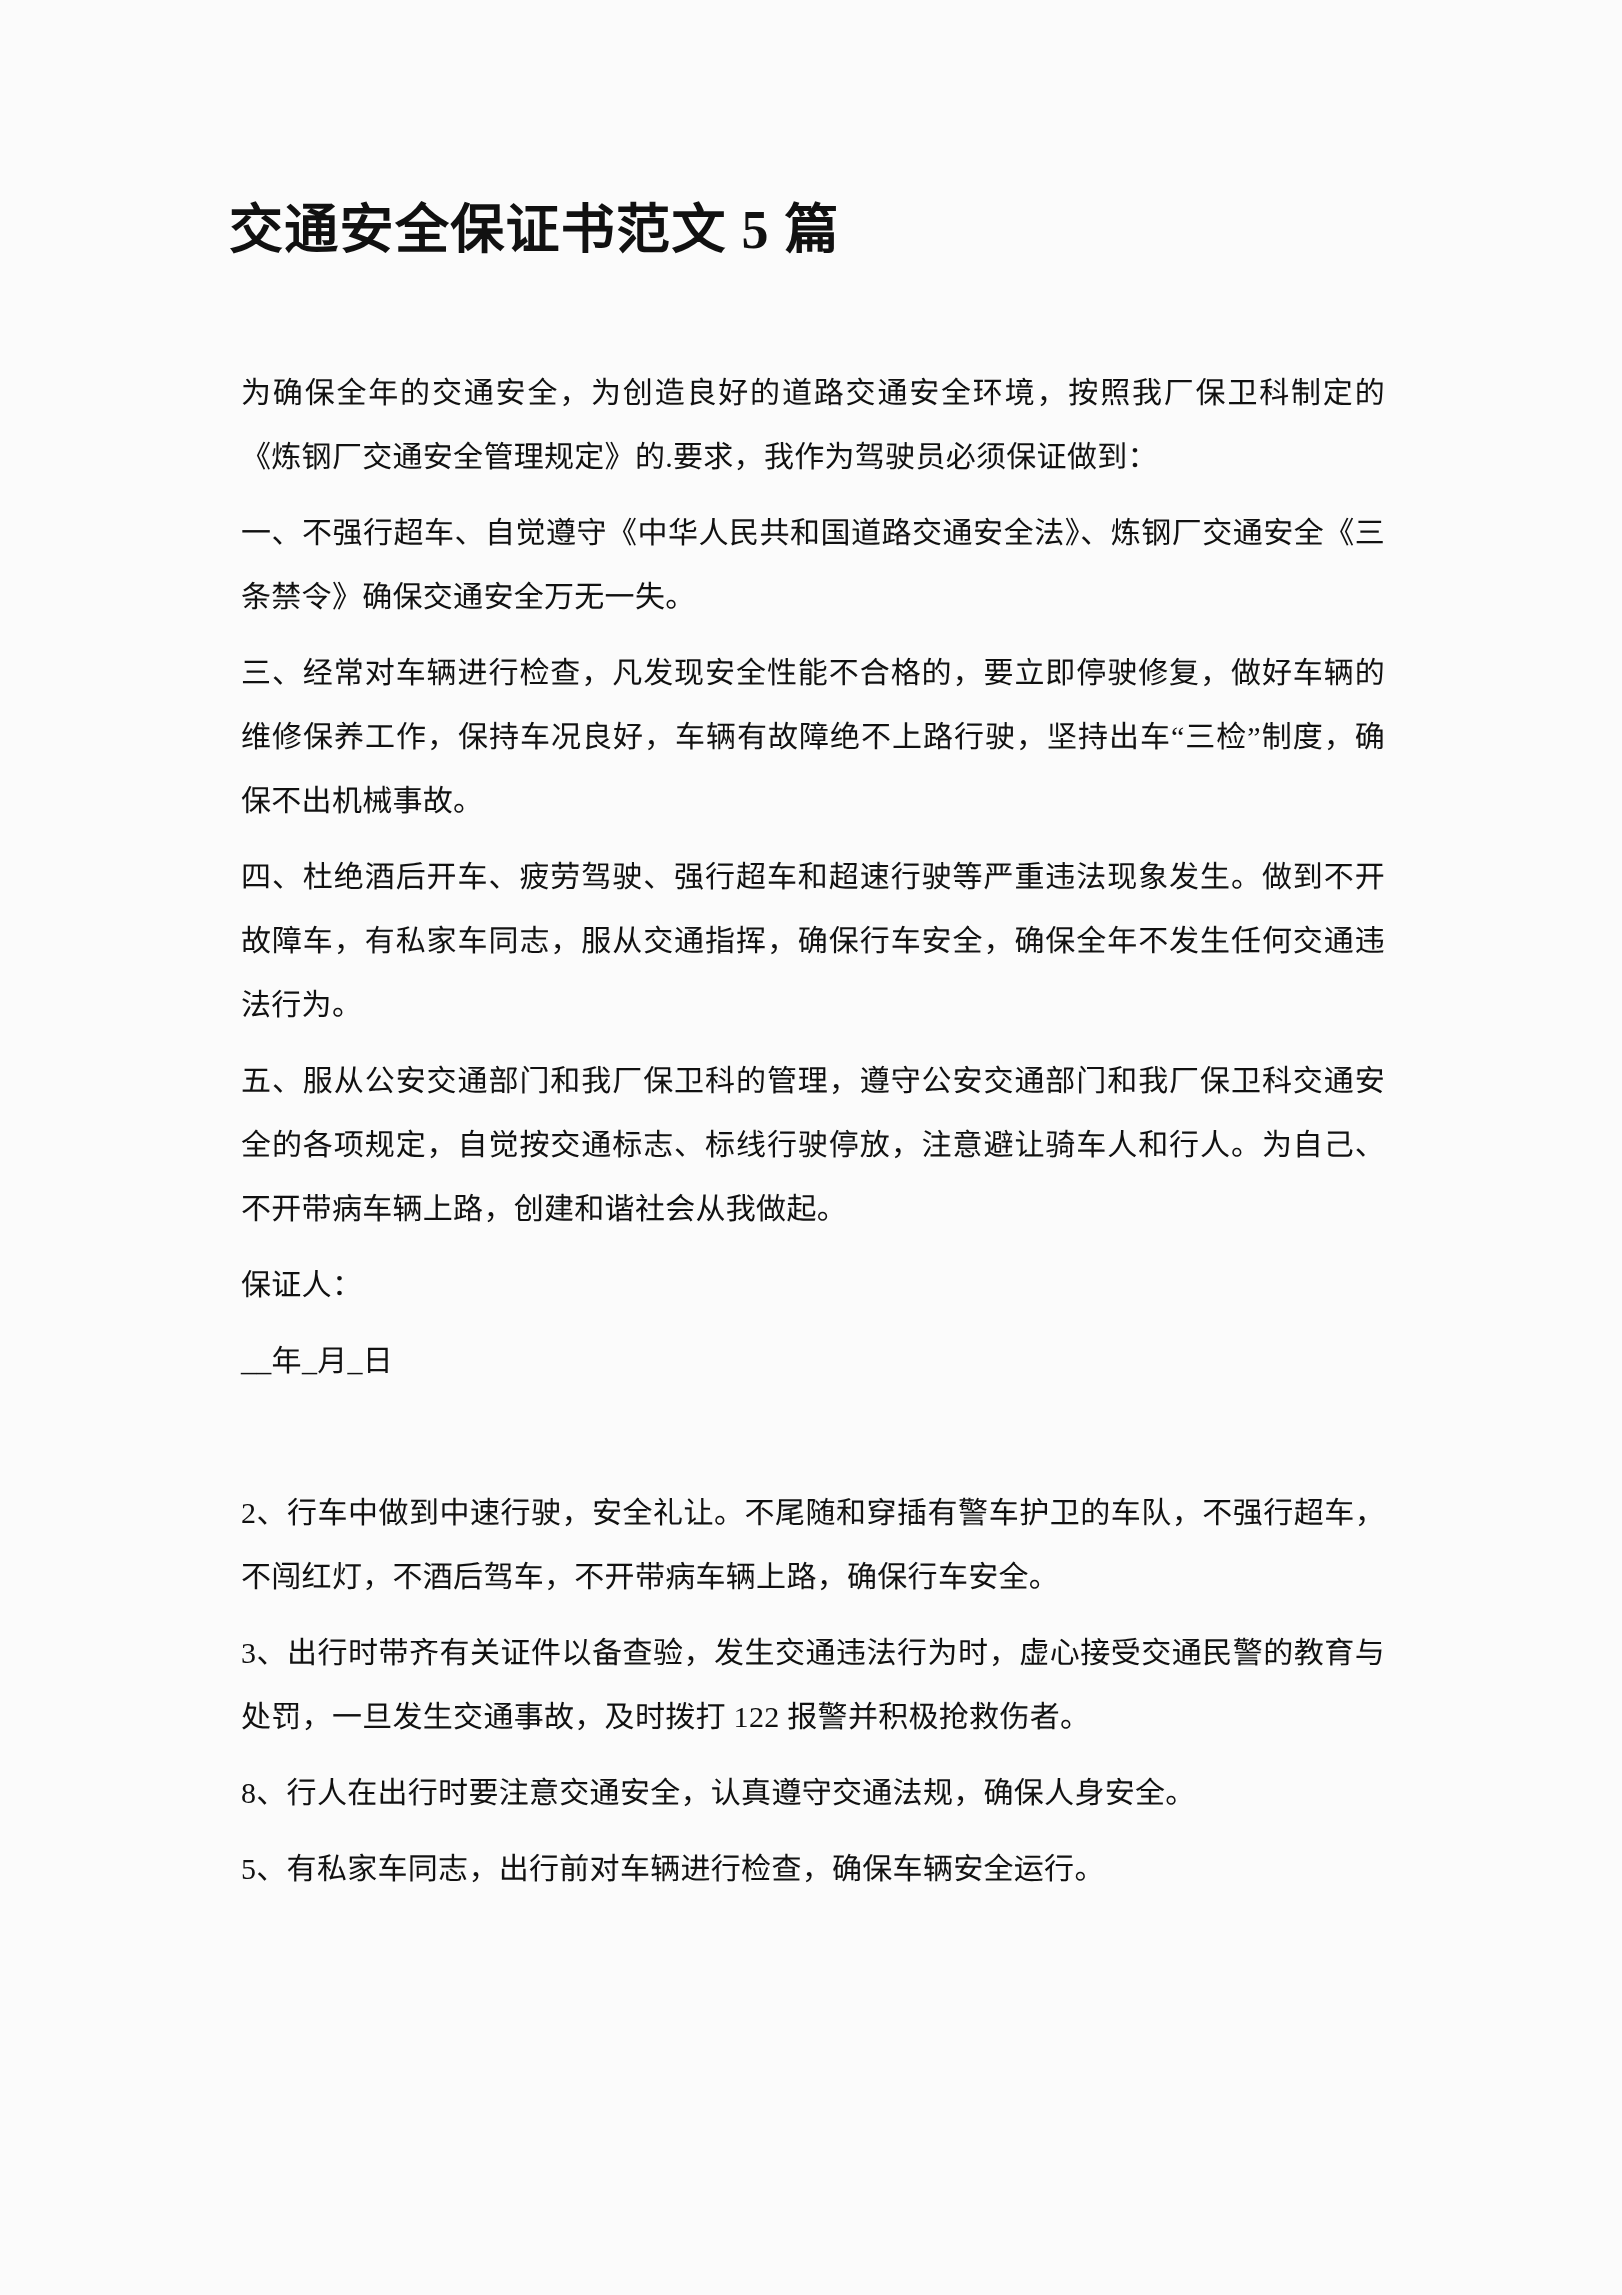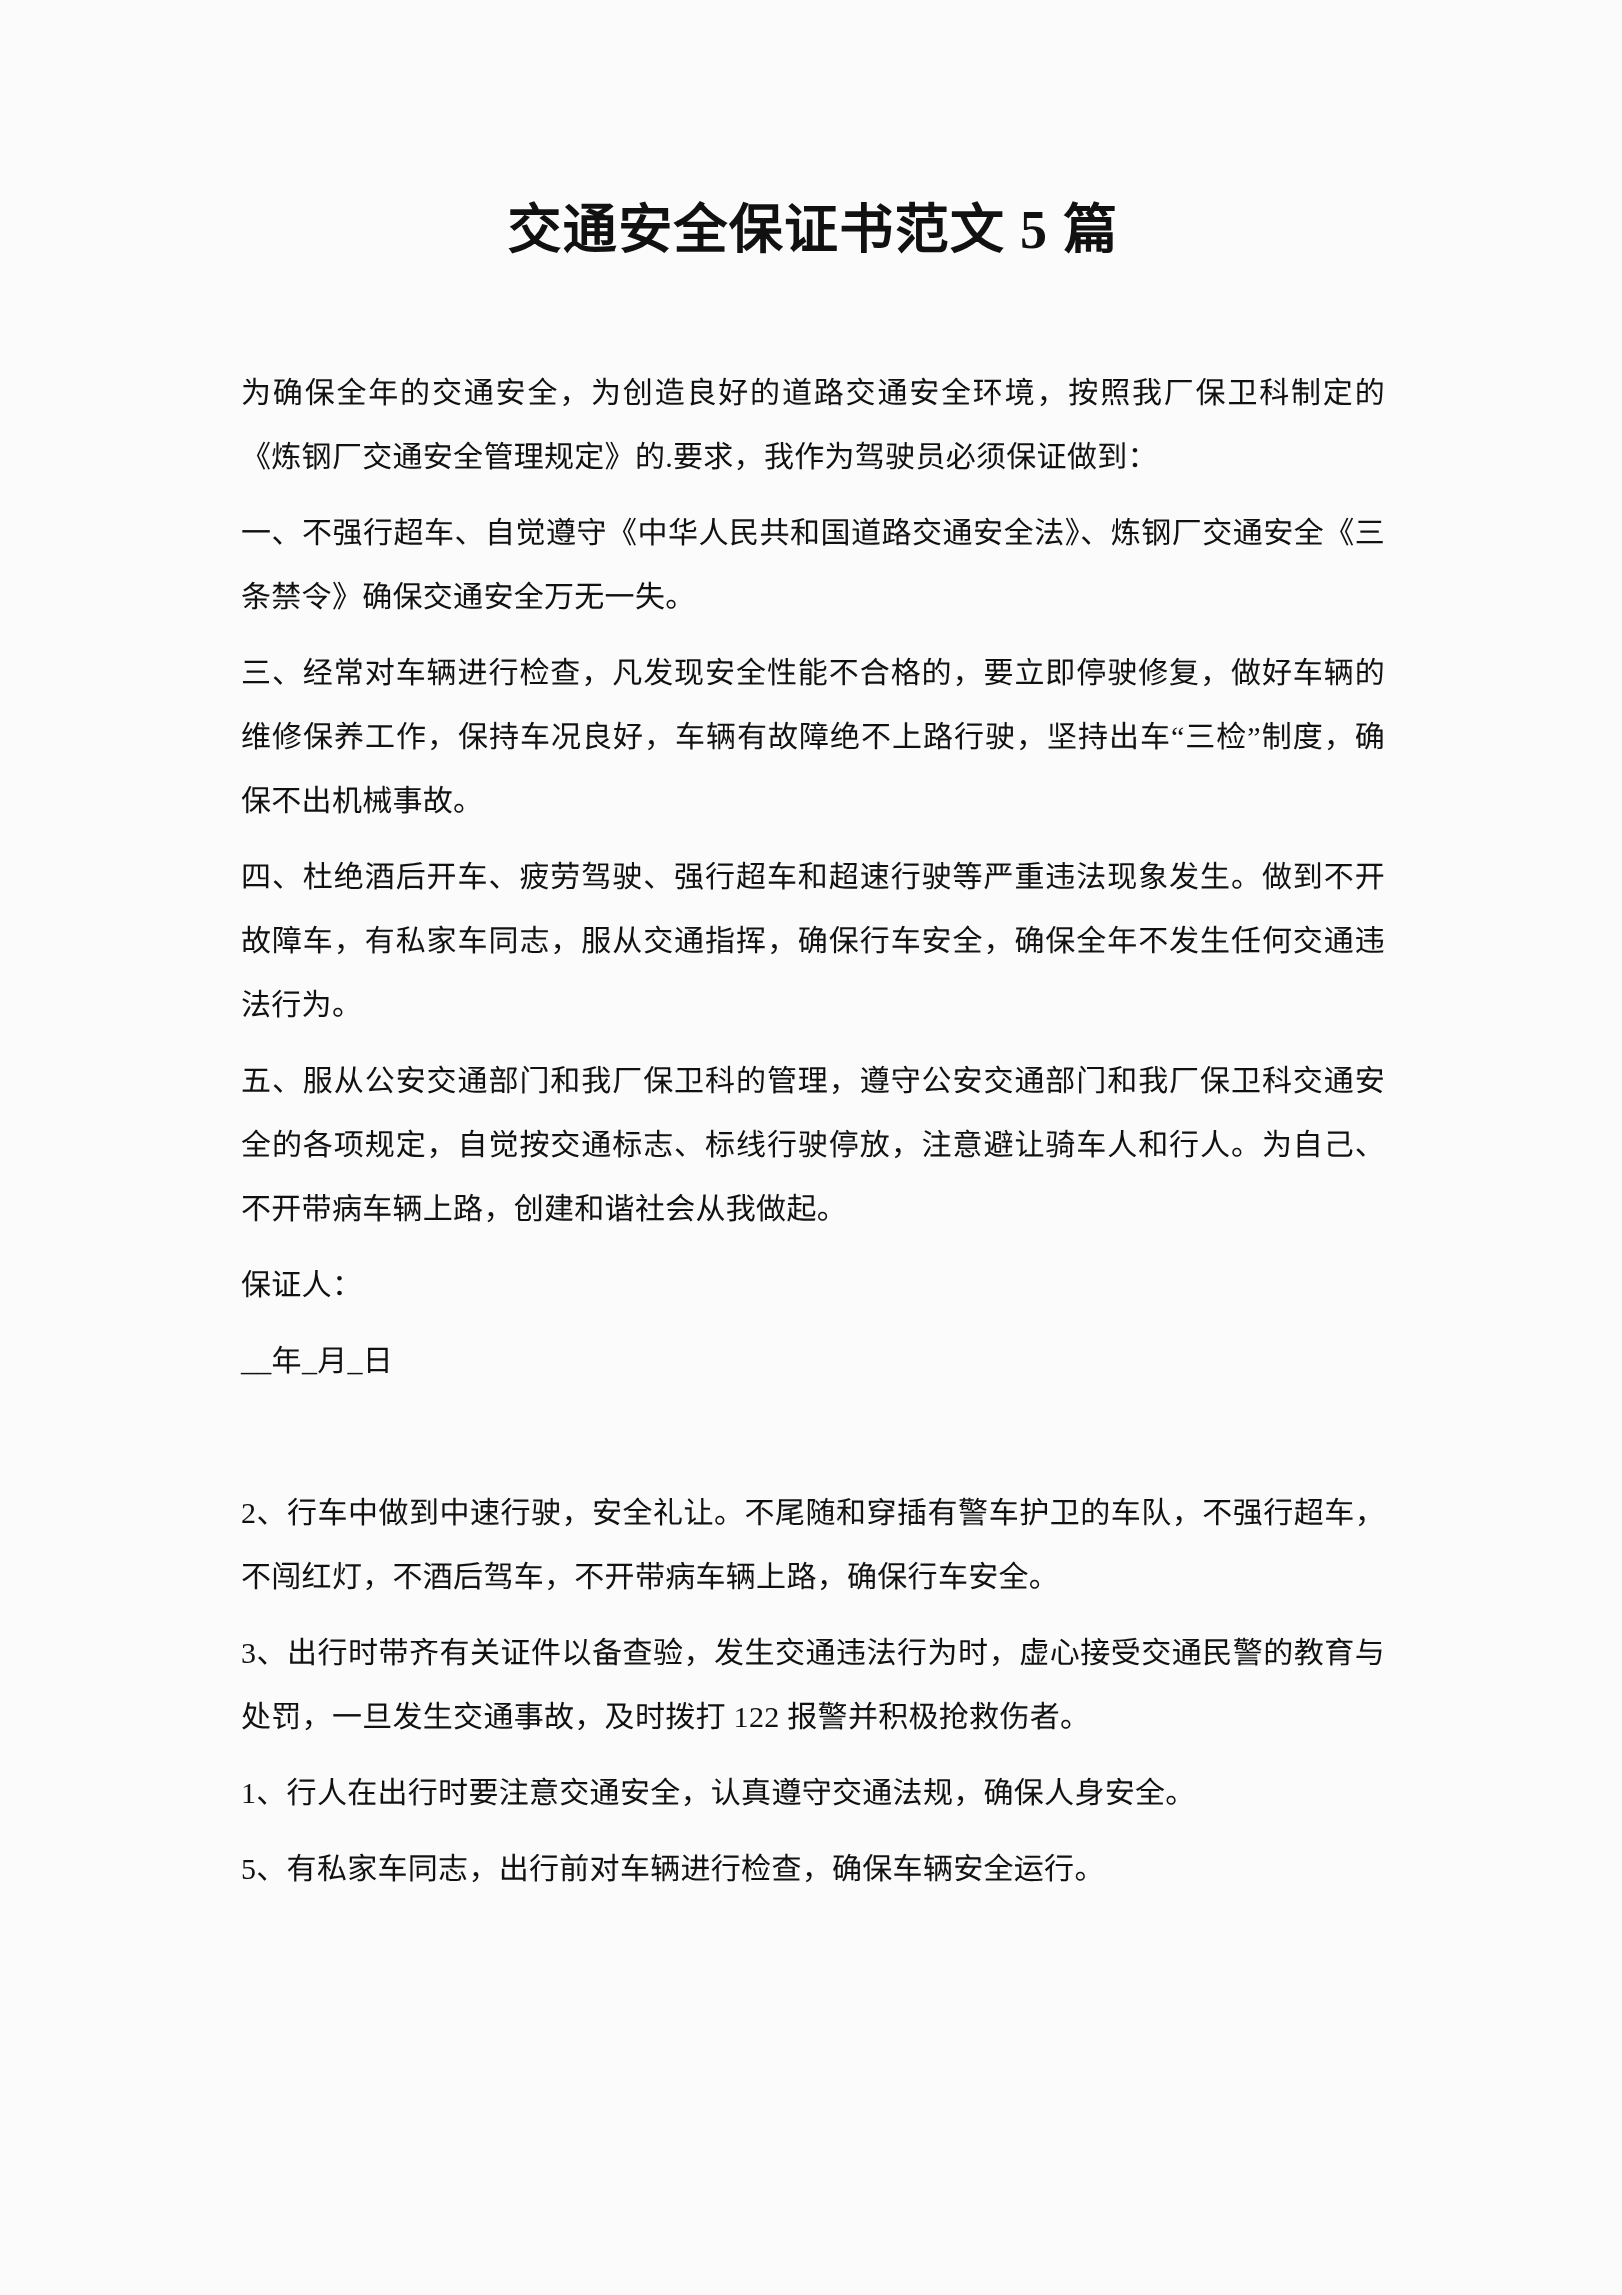--- a/index.html
+++ b/index.html
@@ -19,21 +19,20 @@
     height: 2295px;
     overflow: hidden;
     box-sizing: border-box;
     padding: 193px 226px 0 229px;
   }
   .doc-title {
     margin: 0 0 93px 0;
     font-size: 54px;
     line-height: 75px;
     font-weight: bold;
-    text-align: center;
     letter-spacing: 1.3px;
     white-space: nowrap;
   }
   .doc-body p {
     margin: 12px;
     font-size: 30px;
     line-height: 64px;
     text-align: justify;
     text-align-last: left;
     text-justify: inter-character;
@@ -53,17 +52,17 @@
     <p>为确保全年的交通安全，为创造良好的道路交通安全环境，按照我厂保卫科制定的《炼钢厂交通安全管理规定》的.要求，我作为驾驶员必须保证做到：</p>
     <p>一、不强行超车、自觉遵守《中华人民共和国道路交通安全法》、炼钢厂交通安全《三条禁令》确保交通安全万无一失。</p>
     <p>三、经常对车辆进行检查，凡发现安全性能不合格的，要立即停驶修复，做好车辆的维修保养工作，保持车况良好，车辆有故障绝不上路行驶，坚持出车“三检”制度，确保不出机械事故。</p>
     <p>四、杜绝酒后开车、疲劳驾驶、强行超车和超速行驶等严重违法现象发生。做到不开故障车，有私家车同志，服从交通指挥，确保行车安全，确保全年不发生任何交通违法行为。</p>
     <p>五、服从公安交通部门和我厂保卫科的管理，遵守公安交通部门和我厂保卫科交通安全的各项规定，自觉按交通标志、标线行驶停放，注意避让骑车人和行人。为自己、不开带病车辆上路，创建和谐社会从我做起。</p>
     <p>保证人：</p>
     <p>__年_月_日</p>
     <div class="line-spacer"></div>
     <p>2、行车中做到中速行驶，安全礼让。不尾随和穿插有警车护卫的车队，不强行超车，不闯红灯，不酒后驾车，不开带病车辆上路，确保行车安全。</p>
     <p>3、出行时带齐有关证件以备查验，发生交通违法行为时，虚心接受交通民警的教育与处罚，一旦发生交通事故，及时拨打 122 报警并积极抢救伤者。</p>
-    <p>1、行人在出行时要注意交通安全，认真遵守交通法规，确保人身安全。</p>
+    <p>8、行人在出行时要注意交通安全，认真遵守交通法规，确保人身安全。</p>
     <p>5、有私家车同志，出行前对车辆进行检查，确保车辆安全运行。</p>
   </div>
 </div>
 
 
 </body></html>

